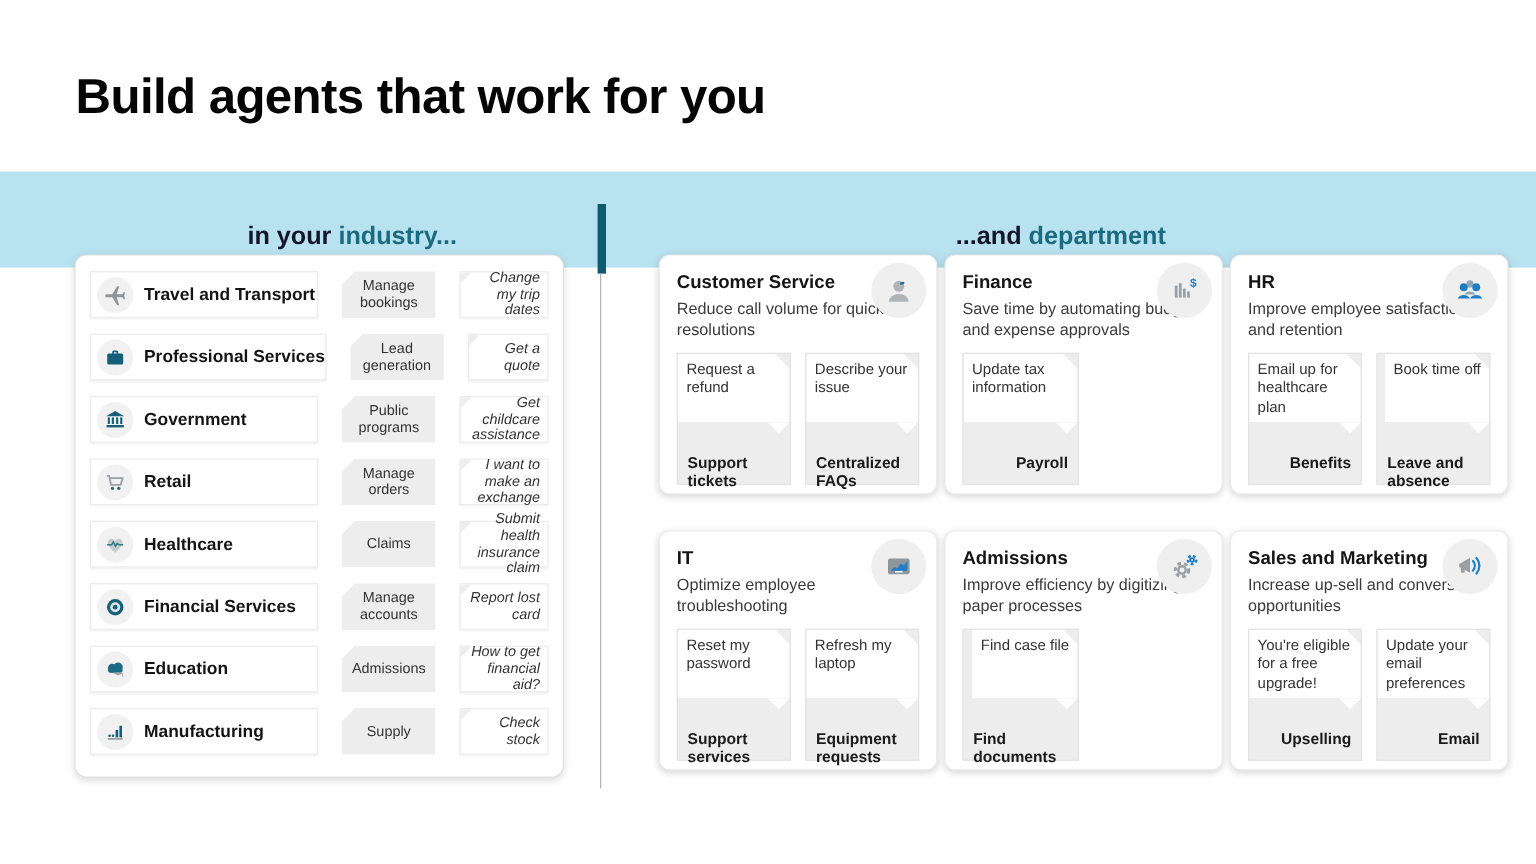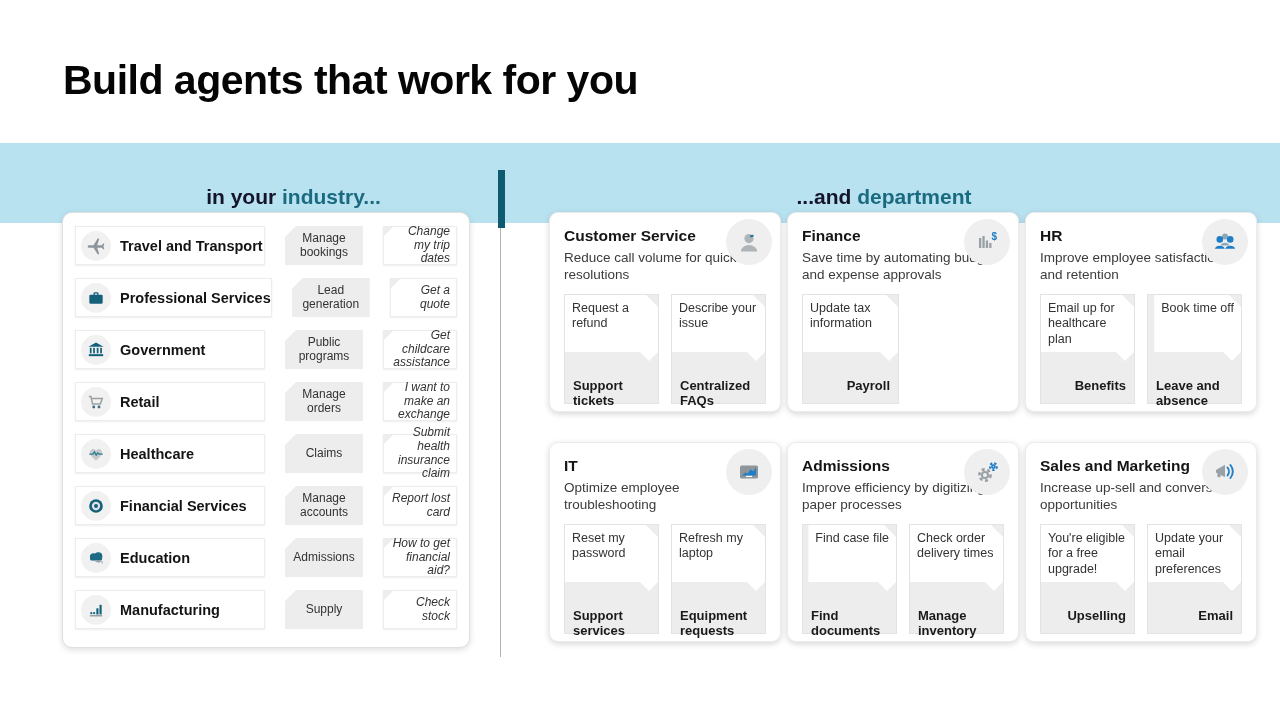--- a/index.html
+++ b/index.html
@@ -327,25 +327,20 @@
           </svg>
       </div>
       <div class="dept-title">Admissions</div>
       <div class="dept-desc">Improve efficiency by digitizing paper processes</div>
       <div class="dept-cols">
         <div class="dept-col">
           <div class="bubble">Find case file</div>
           <div class="bubble-tail"></div>
           <div class="dept-label">Find documents</div>
         </div>
-        <div class="dept-col">
-          <div class="bubble">Check order delivery times</div>
-          <div class="bubble-tail"></div>
-          <div class="dept-label">Manage inventory</div>
-        </div>
       </div>
     </div>
 
     <div class="dept-card">
       <div class="dept-circle">
         <svg width="28" height="28" viewBox="0 0 28 28">
             <polygon points="5,12 14,6.8 14,19.2 5,14.6" fill="#9aa1a6"></polygon>
             <rect x="6.4" y="14.6" width="3.2" height="4.6" rx="1" fill="#9aa1a6"></rect>
             <path d="M16.5 9.5a6.2 6.2 0 0 1 0 8" fill="none" stroke="#1e7ec8" stroke-width="1.9" stroke-linecap="round"></path>
             <path d="M19.4 7a10 10 0 0 1 0 13" fill="none" stroke="#1e7ec8" stroke-width="1.9" stroke-linecap="round"></path>

